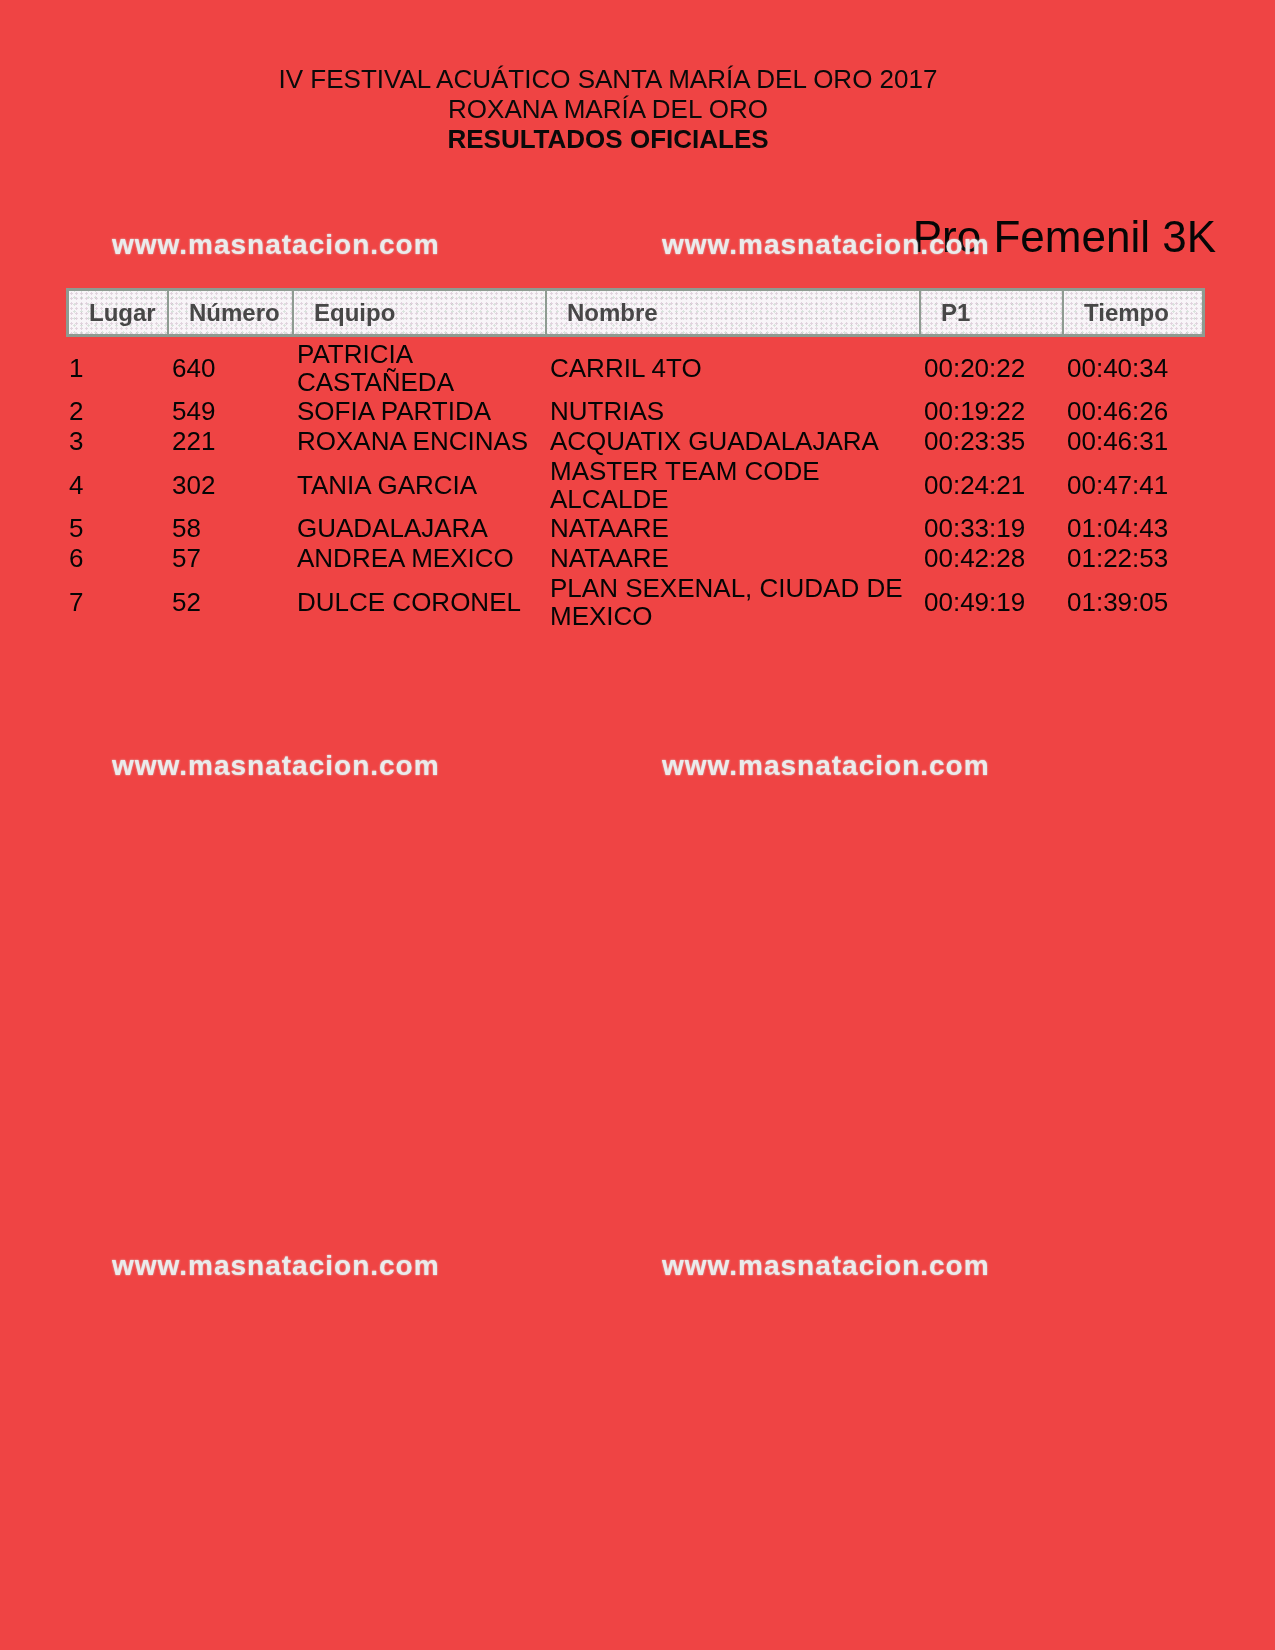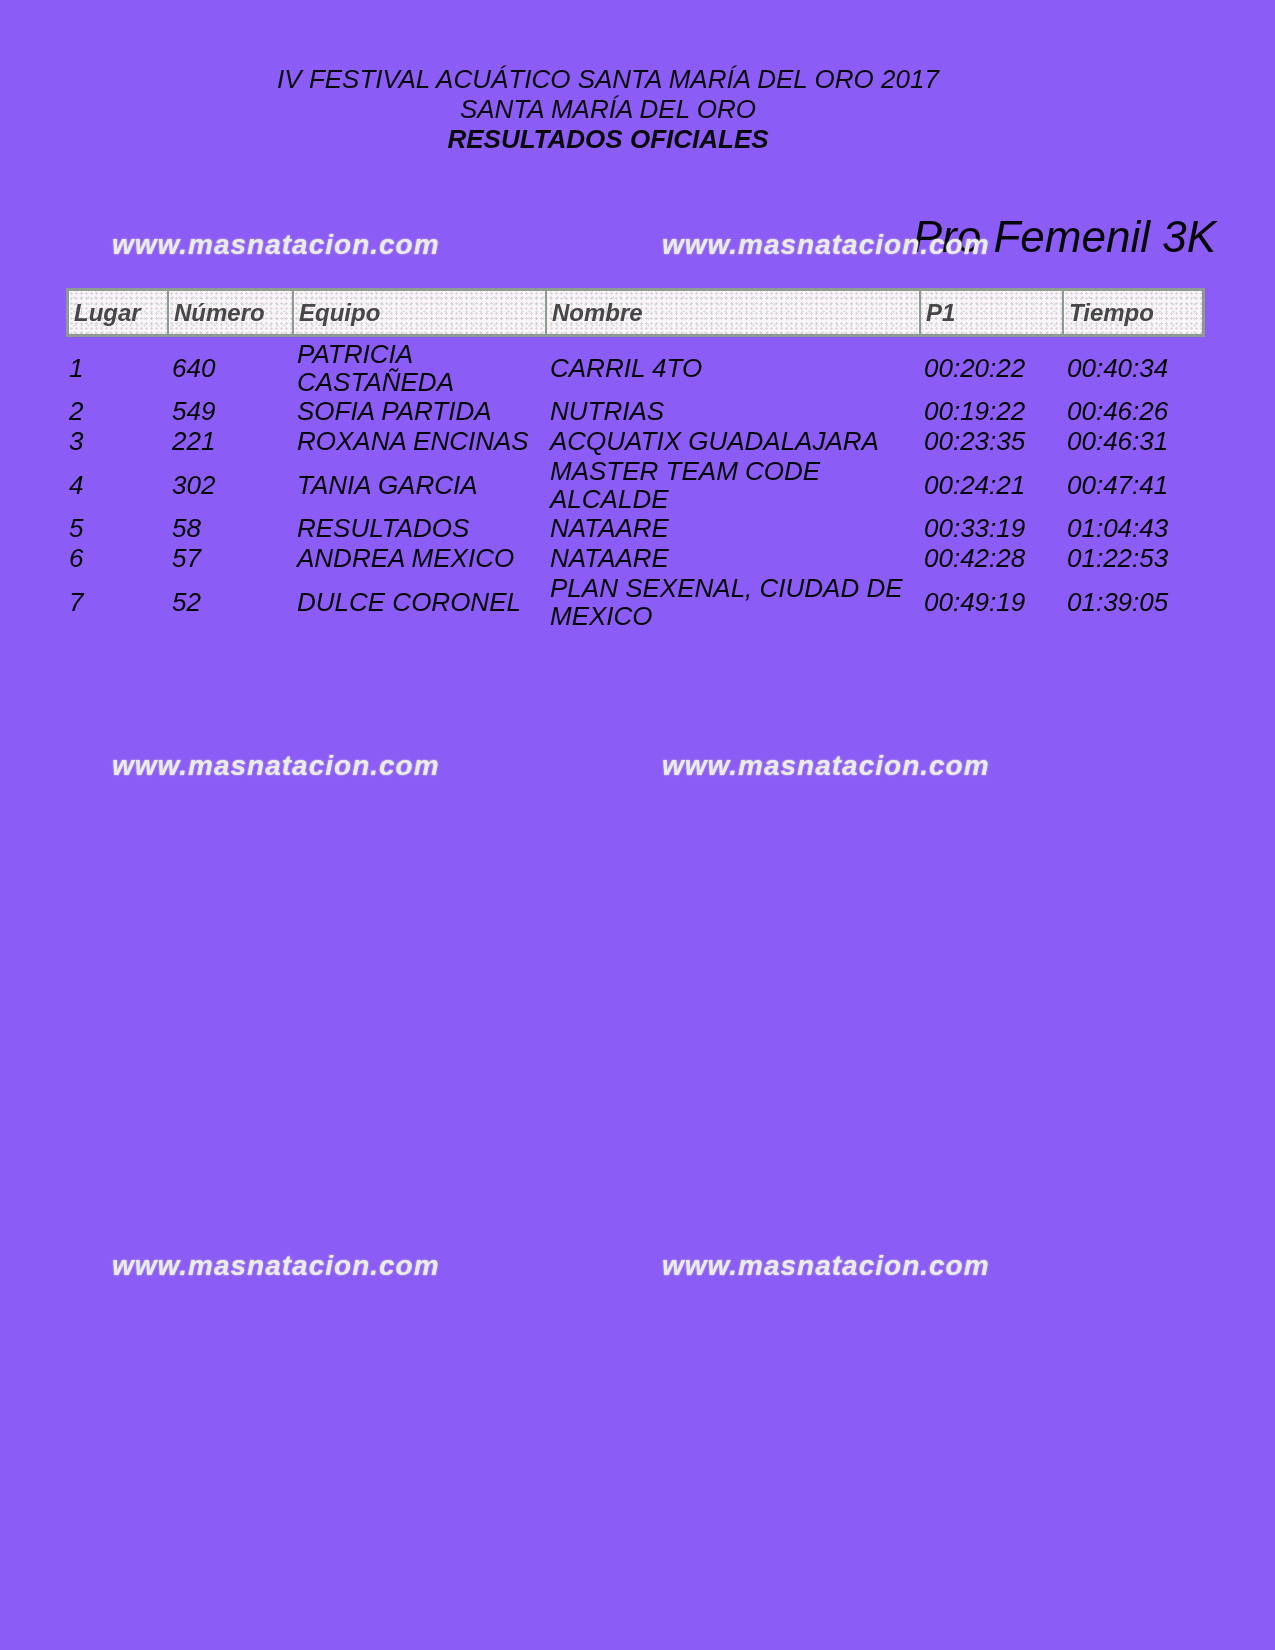--- a/index.html
+++ b/index.html
@@ -1,18 +1,18 @@
 <!DOCTYPE html>
 <html><head>
 <meta charset="utf-8">
 <style>
   html,body { margin:0; padding:0; background:#ffffff; }
   .page {
-    position:relative; width:1275px; height:1650px; background:#8b5cf6;
-    font-family:"Liberation Sans", sans-serif; color:#0a0a0a; overflow:hidden;font-style:italic;
+    position:relative; width:1275px; height:1650px; background:#ef4444;
+    font-family:"Liberation Sans", sans-serif; color:#0a0a0a; overflow:hidden;
   }
   .doc-header {
     position:absolute; top:64px; left:0; width:1216px; text-align:center;
     font-size:26px; line-height:30px; color:#0a0a0a;
   }
   .doc-header .hline { white-space:nowrap; }
   .doc-header .hline.bold { font-weight:bold; }
   .page-title {
     position:absolute; top:208px; left:0; width:1216px; text-align:right;
     font-size:44px; line-height:58px; color:#060606;
@@ -33,21 +33,21 @@
     box-sizing:border-box; width:1139px; height:49px;
     border:3px solid #8e9b91;
     background-color:#f8f5f8;
     background-image:
       radial-gradient(circle, rgba(186,150,176,0.35) 1px, transparent 1.4px),
       radial-gradient(circle, rgba(150,186,160,0.30) 1px, transparent 1.4px);
     background-size:5px 5px, 7px 7px;
     background-position:0 0, 2px 3px;
   }
   .th {
-    display:flex; align-items:center; padding-left:5px; box-sizing:border-box;
+    display:flex; align-items:center; padding-left:20px; box-sizing:border-box;
     border-right:2px solid #8e9b91;
     font-size:24px; font-weight:bold; color:#474747; white-space:nowrap; overflow:hidden;
   }
   .th:last-child { border-right:none; }
   .tbody { padding-top:2px; }
   .tr {
     display:grid; grid-template-columns:103px 125px 253px 374px 143px 138px;
     width:1139px;
   }
   .tr.single { height:30px; }
@@ -57,21 +57,21 @@
     font-size:26px; line-height:28px; color:#050505; white-space:pre-line; overflow:hidden;
   }
 </style>
 </head>
 <body>
 
 <div class="page">
 
   <div class="doc-header">
     <div class="hline">IV FESTIVAL ACUÁTICO SANTA MARÍA DEL ORO 2017</div>
-    <div class="hline">SANTA MARÍA DEL ORO</div>
+    <div class="hline">ROXANA MARÍA DEL ORO</div>
     <div class="hline bold">RESULTADOS OFICIALES</div>
   </div>
 
   <div class="page-title">Pro Femenil 3K</div>
 
   <div class="watermark wm-r1l">www.masnatacion.com</div>
   <div class="watermark wm-r1r">www.masnatacion.com</div>
   <div class="watermark wm-r2l">www.masnatacion.com</div>
   <div class="watermark wm-r2r">www.masnatacion.com</div>
   <div class="watermark wm-r3l">www.masnatacion.com</div>
@@ -124,21 +124,21 @@
         <div class="td">TANIA GARCIA</div>
         <div class="td">MASTER TEAM CODE
 ALCALDE</div>
         <div class="td">00:24:21</div>
         <div class="td">00:47:41</div>
       </div>
 
       <div class="tr single">
         <div class="td">5</div>
         <div class="td">58</div>
-        <div class="td">RESULTADOS</div>
+        <div class="td">GUADALAJARA</div>
         <div class="td">NATAARE</div>
         <div class="td">00:33:19</div>
         <div class="td">01:04:43</div>
       </div>
 
       <div class="tr single">
         <div class="td">6</div>
         <div class="td">57</div>
         <div class="td">ANDREA MEXICO</div>
         <div class="td">NATAARE</div>

